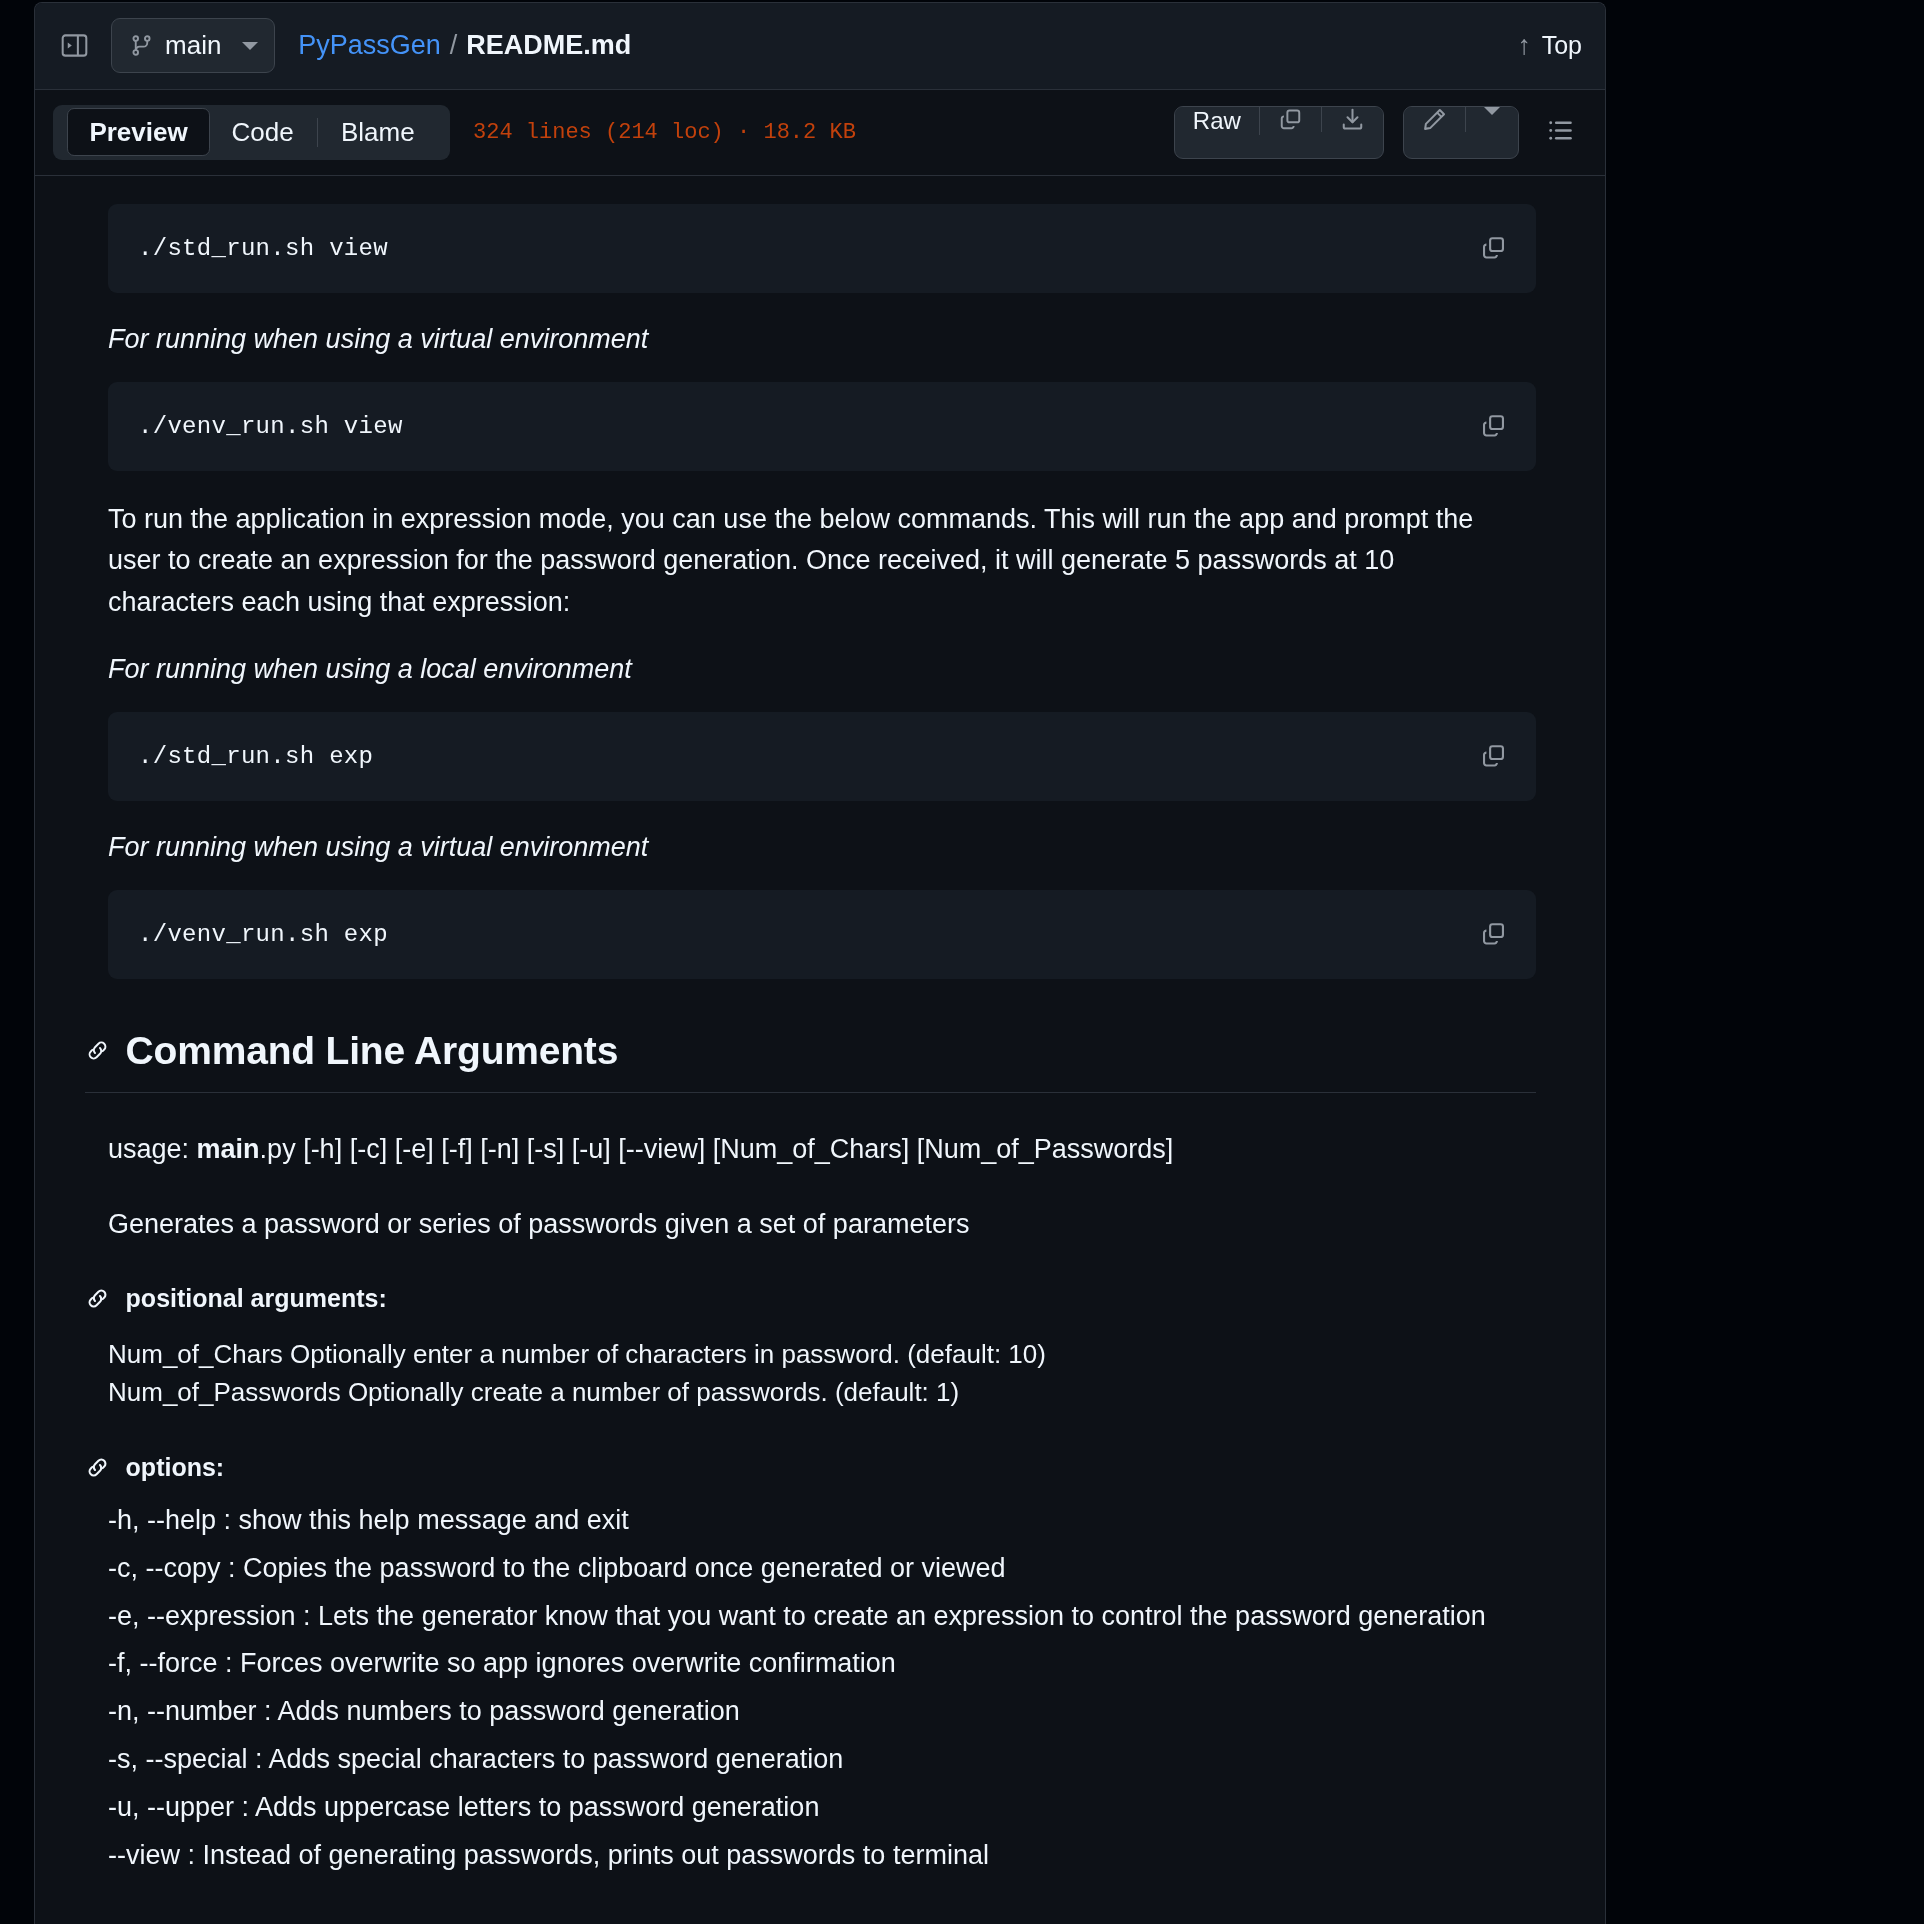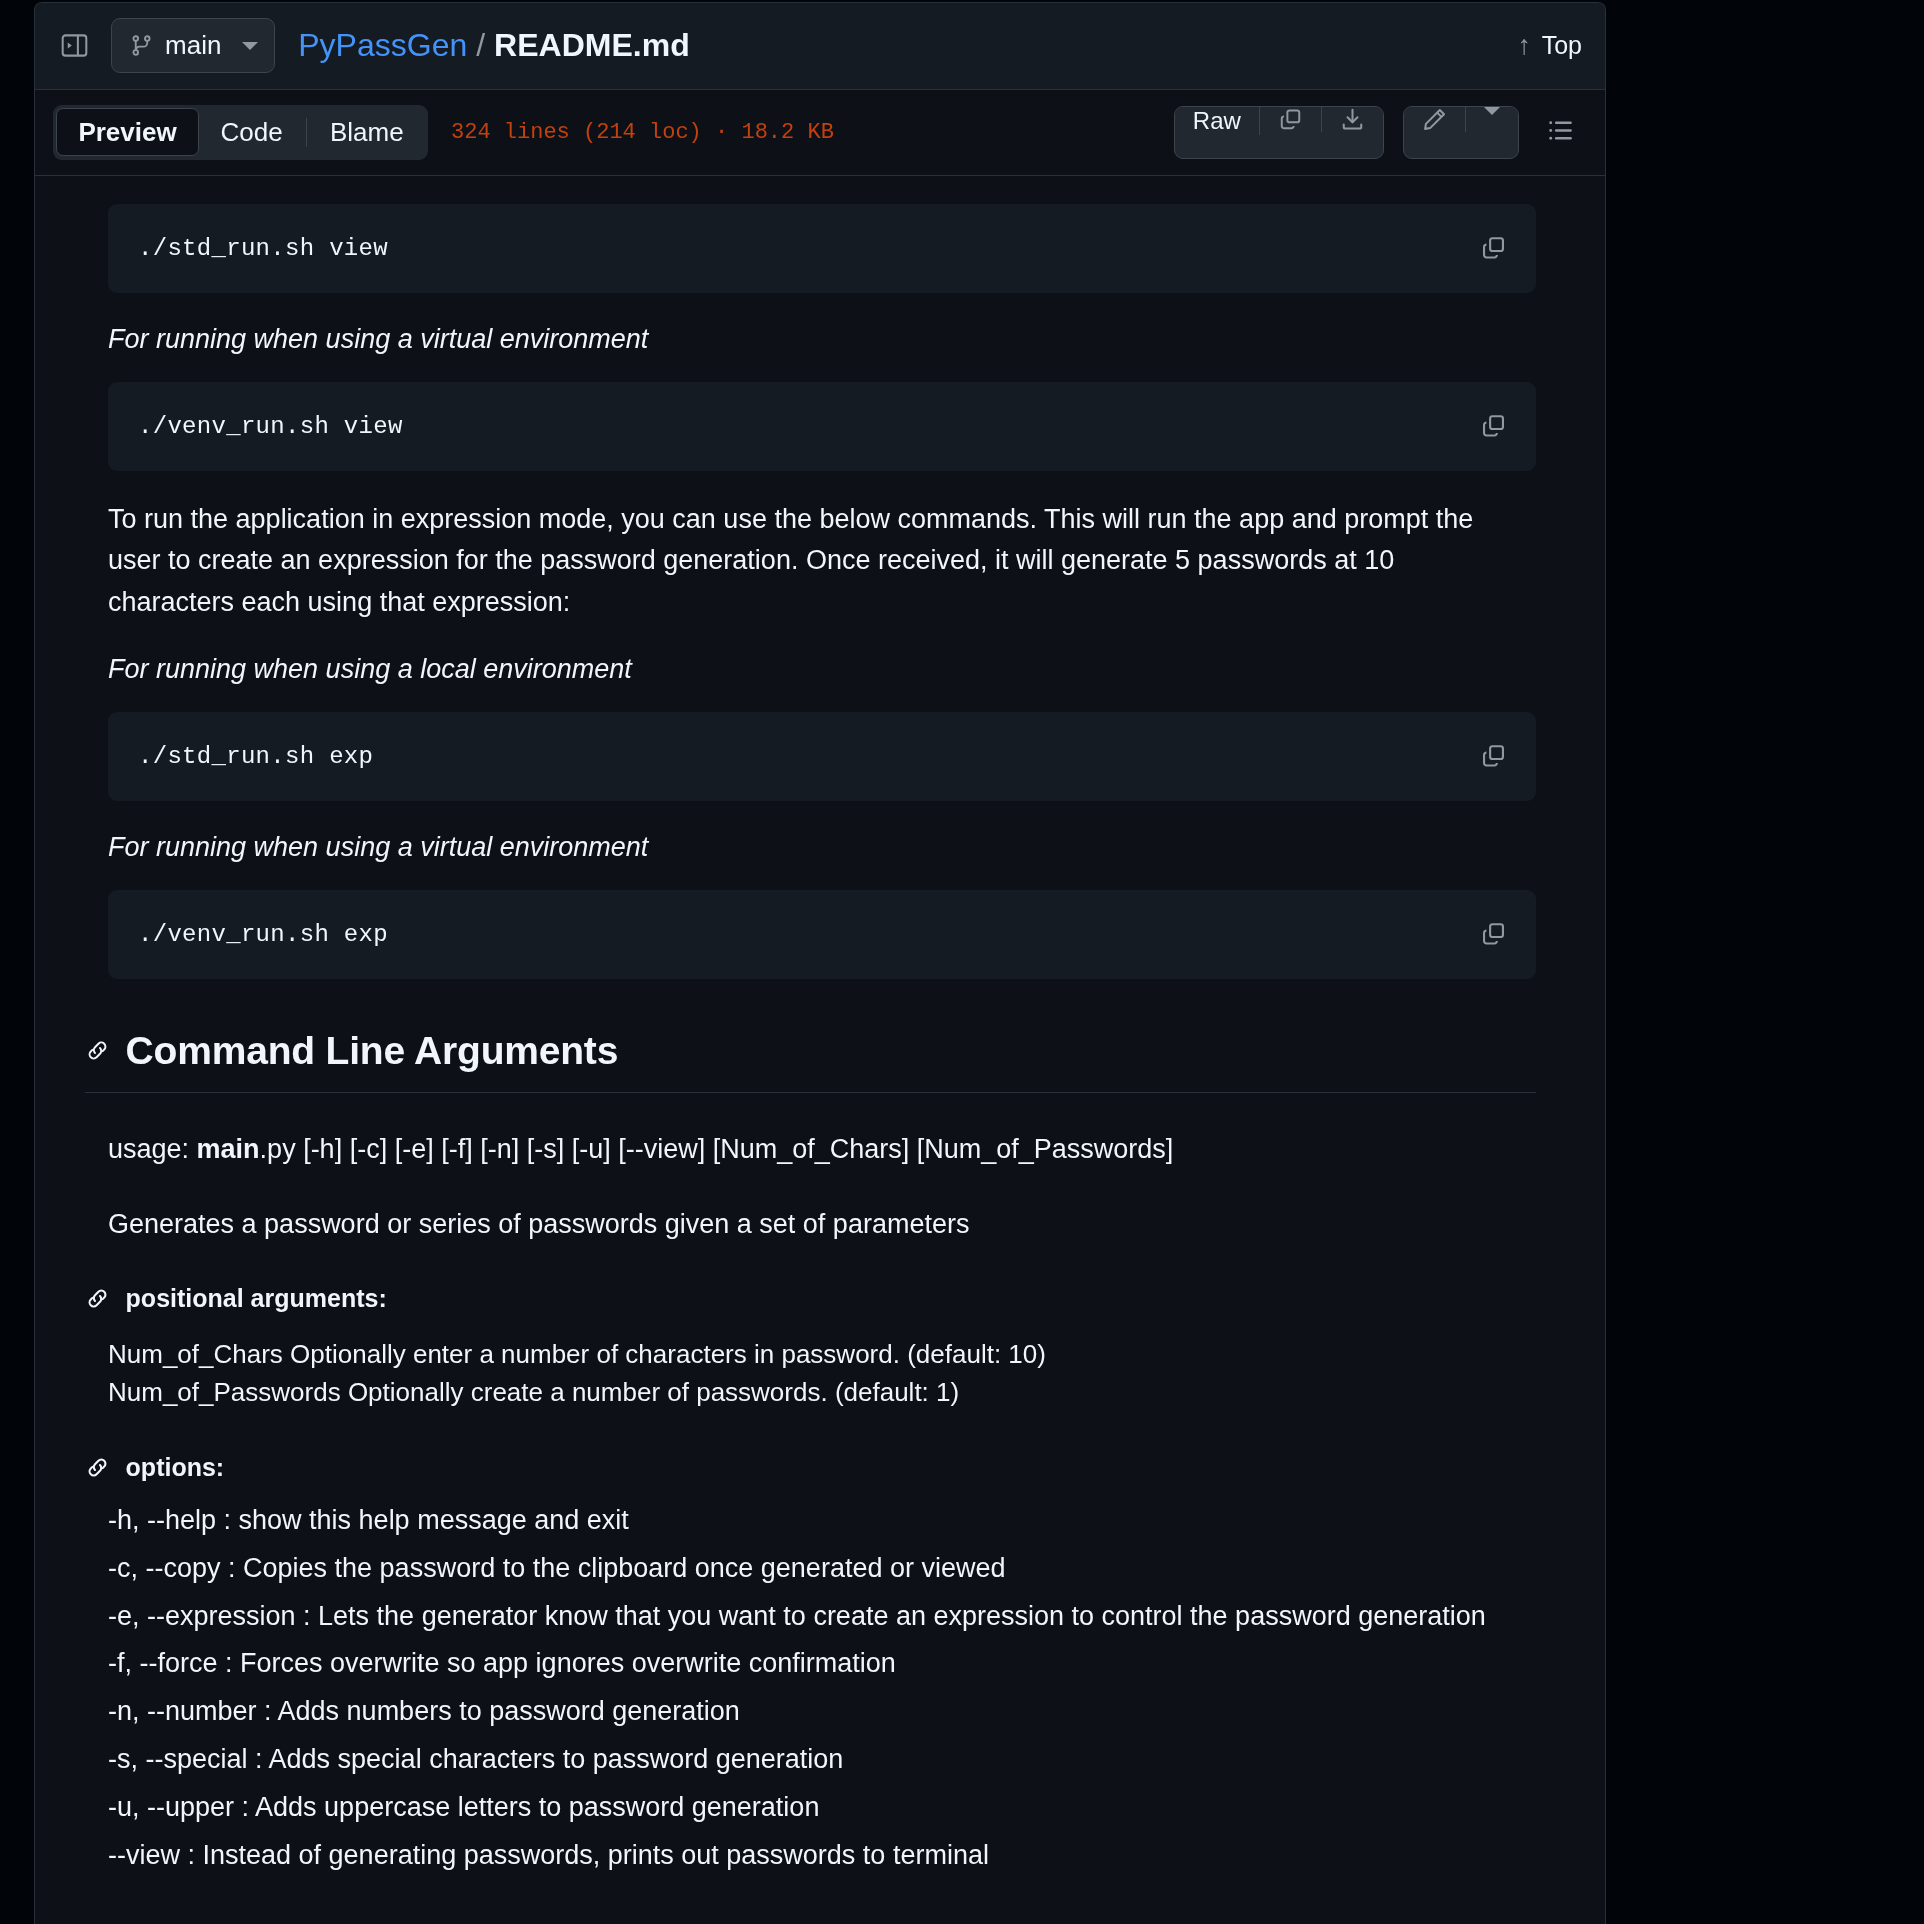--- a/index.html
+++ b/index.html
@@ -74,21 +74,21 @@
   .branch-icon svg { width: 23px; height: 23px; display:block; }
   .caret { width: 0; height: 0;
     border-left: 8px solid transparent;
     border-right: 8px solid transparent;
     border-top: 8px solid #9198a1;
     margin-left: 9px;
   }
 
   .breadcrumb {
     margin-left: 23px;
-    font-size: 32px;
+    font-size: 27px;
     color: #f0f6fc;
     display: flex;
     align-items: flex-end;
     gap: 0;
     white-space: nowrap;
   }
   .breadcrumb .repo { color: #4493f8; cursor: pointer; }
   .breadcrumb .sep { color: #9198a1; padding: 0 9px; }
   .breadcrumb .file { color: #f0f6fc; font-weight: 600; }
 
@@ -113,21 +113,21 @@
     padding: 0 23px 0 18px;
     background: #0d1117;
     border-bottom: 0.9px solid #2a3039;
   }
   .seg {
     display: flex;
     align-items: center;
     height: 55px;
     background: #212830;
     border-radius: 9px;
-    padding: 3px;
+    padding: 14px;
   }
   .seg-item {
     height: 48px;
     display: flex; align-items: center;
     padding: 0 21.4px;
     font-size: 26px;
     color: #f0f6fc;
     border-radius: 7.1px;
     cursor: pointer;
   }

